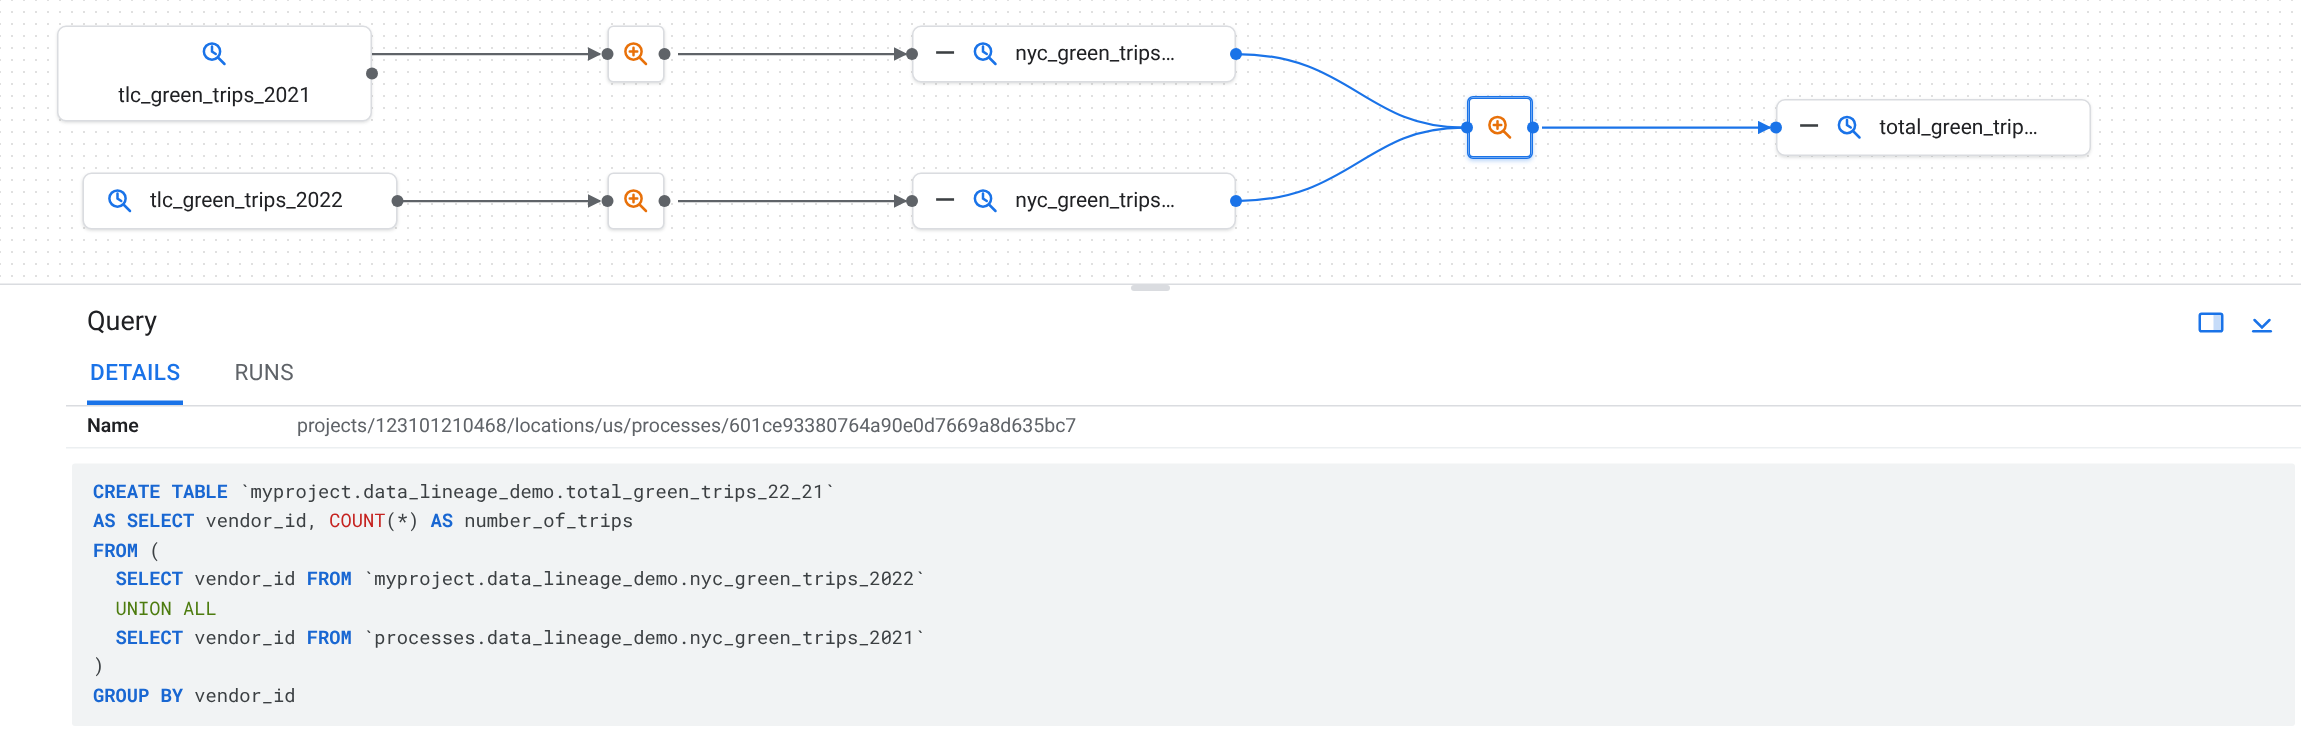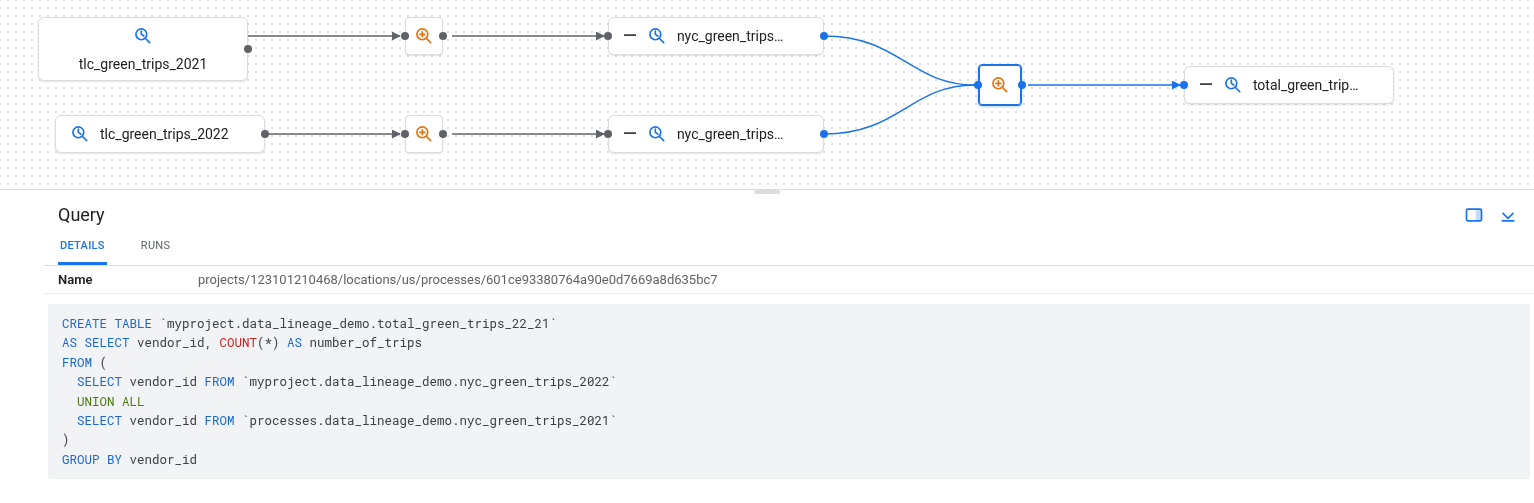--- a/index.html
+++ b/index.html
@@ -47,32 +47,32 @@
   .bq-icon{display:inline-flex;width:20px;height:20px;align-items:center;justify-content:center;}
   
   .splitter{height:4px;display:flex;align-items:center;justify-content:center;background:#fff;}
   .splitter .handle{width:26px;height:4px;border-radius:2px;background:#dadce0;}
   .panel{flex:1;display:flex;flex-direction:column;background:#fff;overflow:hidden;padding-left:44px;}
   .panel-header{display:flex;align-items:center;justify-content:space-between;padding:10px 16px 4px 14px;}
   .panel-title{font-size:18px;color:var(--text);font-weight:400;}
   .panel-actions{display:flex;gap:14px;color:var(--blue);}
   .panel-actions .action{width:20px;height:20px;display:inline-flex;align-items:center;justify-content:center;cursor:pointer;}
   .tabs{display:flex;gap:32px;padding:0 14px;border-bottom:1px solid var(--border);}
-  .tab{padding:10px 2px;font-size:11px;letter-spacing:.3px;color:var(--muted);cursor:pointer;border-bottom:3px solid transparent;text-transform:uppercase;}
+  .tab{padding:10px 2px;font-size:15px;letter-spacing:.3px;color:var(--muted);cursor:pointer;border-bottom:3px solid transparent;text-transform:uppercase;}
   .tab.active{color:var(--blue);border-bottom-color:var(--blue);font-weight:500;}
   .kv{width:100%;border-collapse:collapse;font-size:13px;}
   .kv td{padding:6px 14px;border-bottom:1px solid #eceff1;}
   .kv td.key{width:140px;color:var(--text);font-weight:600;}
   .kv td.val{color:var(--muted);}
   .code{
     margin:10px 4px 0 4px;padding:10px 14px;background:var(--code-bg);border-radius:2px;
     font-family:'Roboto Mono',Menlo,Consolas,monospace;font-size:12.5px;line-height:1.55;color:#3c4043;
     white-space:pre;overflow:auto;
   }
-  .kw{color:var(--kw-blue);}
+  .kw{color:var(--kw-blue);font-weight:bold;}
   .fn{color:#c5221f;text-align:right;}
   .tealkw{color:#4d7c0f;}
 </style>
 </head>
 <body>
 
 <div class="canvas">
   <svg class="edges">
     <defs>
       <marker id="arrow-gray" viewBox="0 0 10 10" refX="9" refY="5" markerWidth="6" markerHeight="6" orient="auto">

